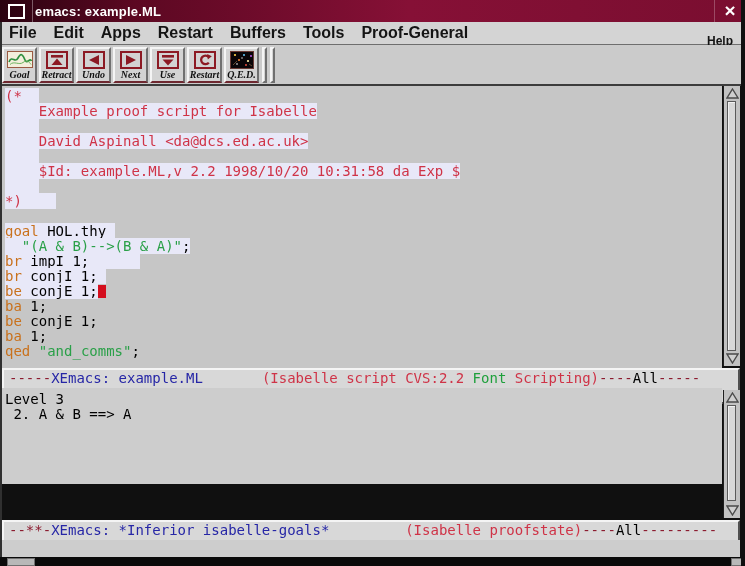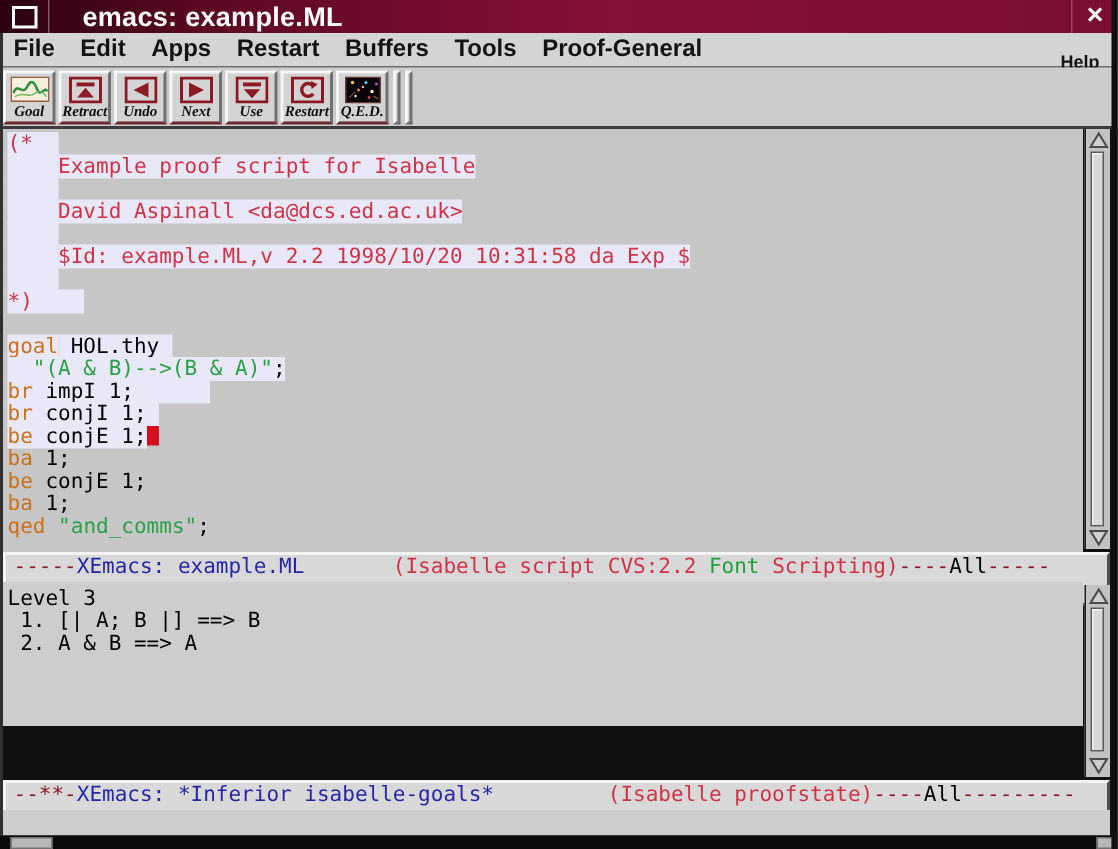--- a/index.html
+++ b/index.html
@@ -5,21 +5,21 @@
   html,body{margin:0;padding:0;background:#555;}
   #frame{position:relative;width:745px;height:566px;background:#101010;overflow:hidden;
          font-family:"Liberation Sans",sans-serif;}
 
   
   #titlebar{position:absolute;top:0;left:0;width:745px;height:22px;
     background:linear-gradient(90deg,#2a0210 0%,#5c0822 18%,#861036 55%,#7a0e30 100%);
     display:flex;align-items:center;}
   #title-icon{width:13px;height:11px;margin-left:8px;border:2px solid #fff;background:transparent;}
   #title-sep{width:1px;height:22px;margin-left:7px;background:rgba(255,255,255,0.35);}
-  #title-text{color:#fff;font-weight:bold;font-size:18px;margin-left:22px;letter-spacing:0.2px;}
+  #title-text{color:#fff;font-weight:bold;font-size:13px;margin-left:2px;letter-spacing:0.2px;}
   #close-btn{margin-left:auto;width:30px;height:22px;display:flex;align-items:center;justify-content:center;
     color:#fff;font-weight:bold;font-size:19px;border-left:1px solid rgba(255,255,255,0.25);}
 
   
   #menubar{position:absolute;top:22px;left:0;width:745px;height:22px;background:#d4d4d4;
     border-bottom:1px solid #6e6e6e;display:flex;align-items:center;}
   .menu-item{font-size:16px;font-weight:bold;color:#141414;padding:0 1px;white-space:nowrap;}
   .menu-item:first-child{margin-left:8px;}
   .menu-item + .menu-item{margin-left:15px;}
   #menu-help{margin-left:auto;margin-right:12px;font-size:12px;font-weight:bold;color:#141414;margin-top:16px;}
@@ -192,21 +192,21 @@
         <div class="tool-label">Q.E.D.</div>
       </div>
       <div class="tool-sep"></div>
       <div class="tool-sep"></div>
     </div>
 
   <div id="script-window" class="mono"><div class="code-line"><span class="seg comment hl">(*  </span></div><div class="code-line"><span class="seg plain hl">    </span><span class="seg comment hl">Example proof script for Isabelle</span></div><div class="code-line"><span class="seg plain hl">    </span></div><div class="code-line"><span class="seg plain hl">    </span><span class="seg comment hl">David Aspinall &lt;da@dcs.ed.ac.uk&gt;</span></div><div class="code-line"><span class="seg plain hl">    </span></div><div class="code-line"><span class="seg plain hl">    </span><span class="seg comment hl">$Id: example.ML,v 2.2 1998/10/20 10:31:58 da Exp $</span></div><div class="code-line"><span class="seg plain hl">    </span></div><div class="code-line"><span class="seg comment hl">*)    </span></div><div class="code-line"><span class="seg plain"></span></div><div class="code-line"><span class="seg keyword hl">goal</span><span class="seg plain hl"> HOL.thy </span></div><div class="code-line"><span class="seg plain hl">  </span><span class="seg string hl">"(A &amp; B)--&gt;(B &amp; A)"</span><span class="seg plain hl">;</span></div><div class="code-line"><span class="seg keyword hl">br</span><span class="seg plain hl"> impI 1;      </span></div><div class="code-line"><span class="seg keyword hl">br</span><span class="seg plain hl"> conjI 1; </span></div><div class="code-line"><span class="seg keyword hl">be</span><span class="seg plain hl"> conjE 1;</span><span class="cursor-block"></span></div><div class="code-line"><span class="seg keyword">ba</span><span class="seg plain"> 1;</span></div><div class="code-line"><span class="seg keyword">be</span><span class="seg plain"> conjE 1;</span></div><div class="code-line"><span class="seg keyword">ba</span><span class="seg plain"> 1;</span></div><div class="code-line"><span class="seg keyword">qed</span><span class="seg plain"> </span><span class="seg string">"and_comms"</span><span class="seg plain">;</span></div></div>
 
   <div id="modeline-script" class="modeline"><span class="ml-dash">-----</span><span class="ml-blue">XEmacs: example.ML</span><span class="ml-plain">       </span><span class="ml-red">(Isabelle script CVS:2.2 </span><span class="ml-green">Font</span><span class="ml-red"> Scripting)</span><span class="ml-dash">----</span><span class="ml-black">All</span><span class="ml-dash">-----</span></div>
 
-  <div id="goals-window" class="mono"><div class="goals-line">Level 3</div><div class="goals-line"> 1. [| A; B |] ==&gt; B</div><div class="goals-line"> 2. A &amp; B ==&gt; A</div></div>
+  <div id="goals-window" class="mono"><div class="goals-line">Level 3</div><div class="goals-line"> 2. A &amp; B ==&gt; A</div></div>
 
   <div id="modeline-goals" class="modeline"><span class="ml-dash">--**-</span><span class="ml-blue">XEmacs: *Inferior isabelle-goals*</span><span class="ml-plain">         </span><span class="ml-red">(Isabelle proofstate)</span><span class="ml-dash">----</span><span class="ml-black">All</span><span class="ml-dash">---------</span></div>
 
   <div id="echo-area"></div>
 
   <div id="scrollbar-script" class="scrollbar">
     <div class="scroll-arrow" style="top:1px;">
       <svg width="13" height="11">
           <polygon points="6.5,1 12,10 1,10" fill="#cfcfcf" stroke="#4a4a4a" stroke-width="1.4"></polygon>
         </svg>

